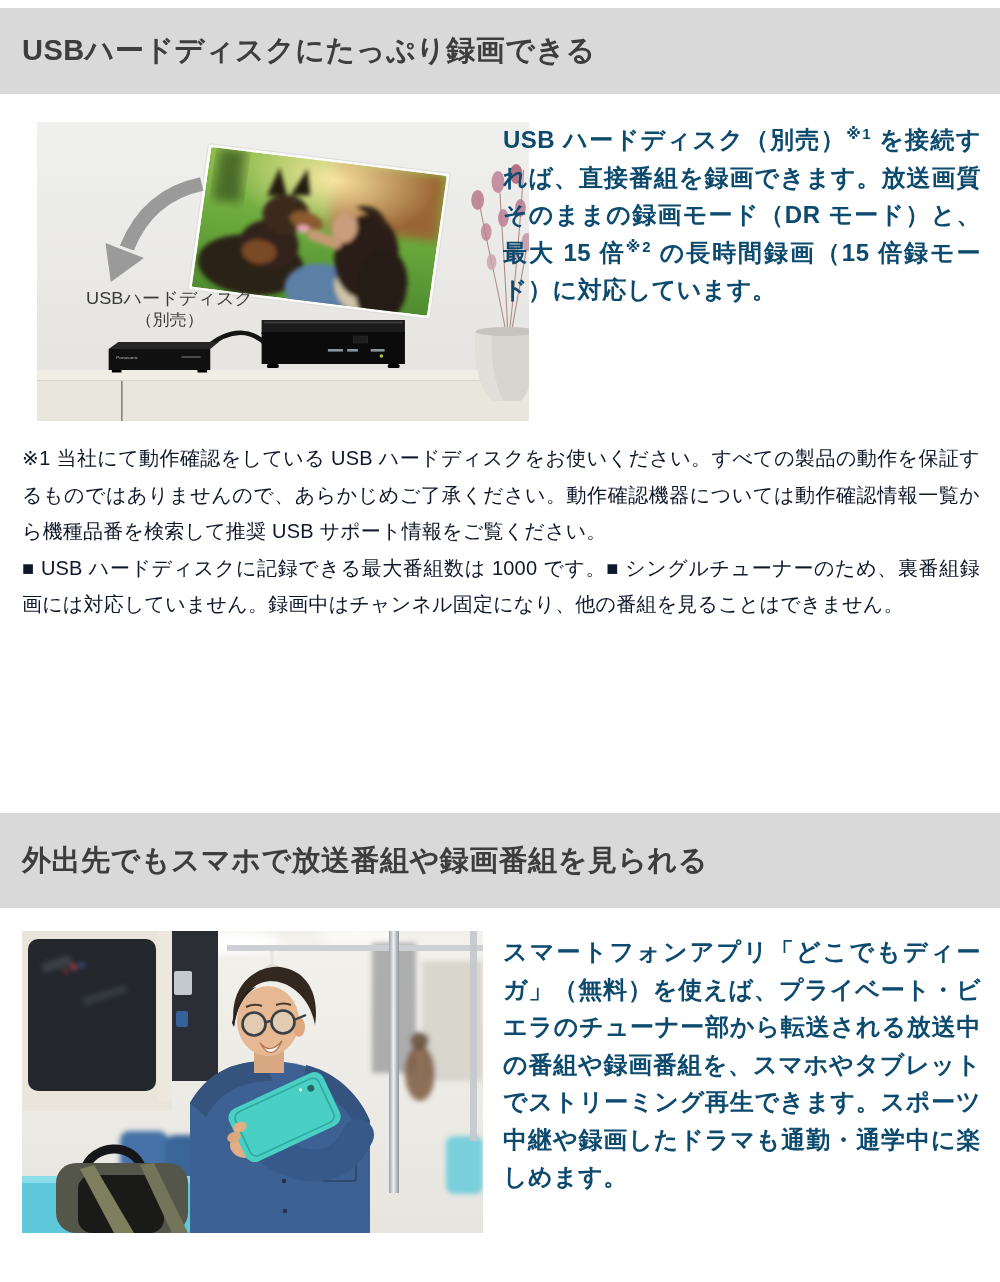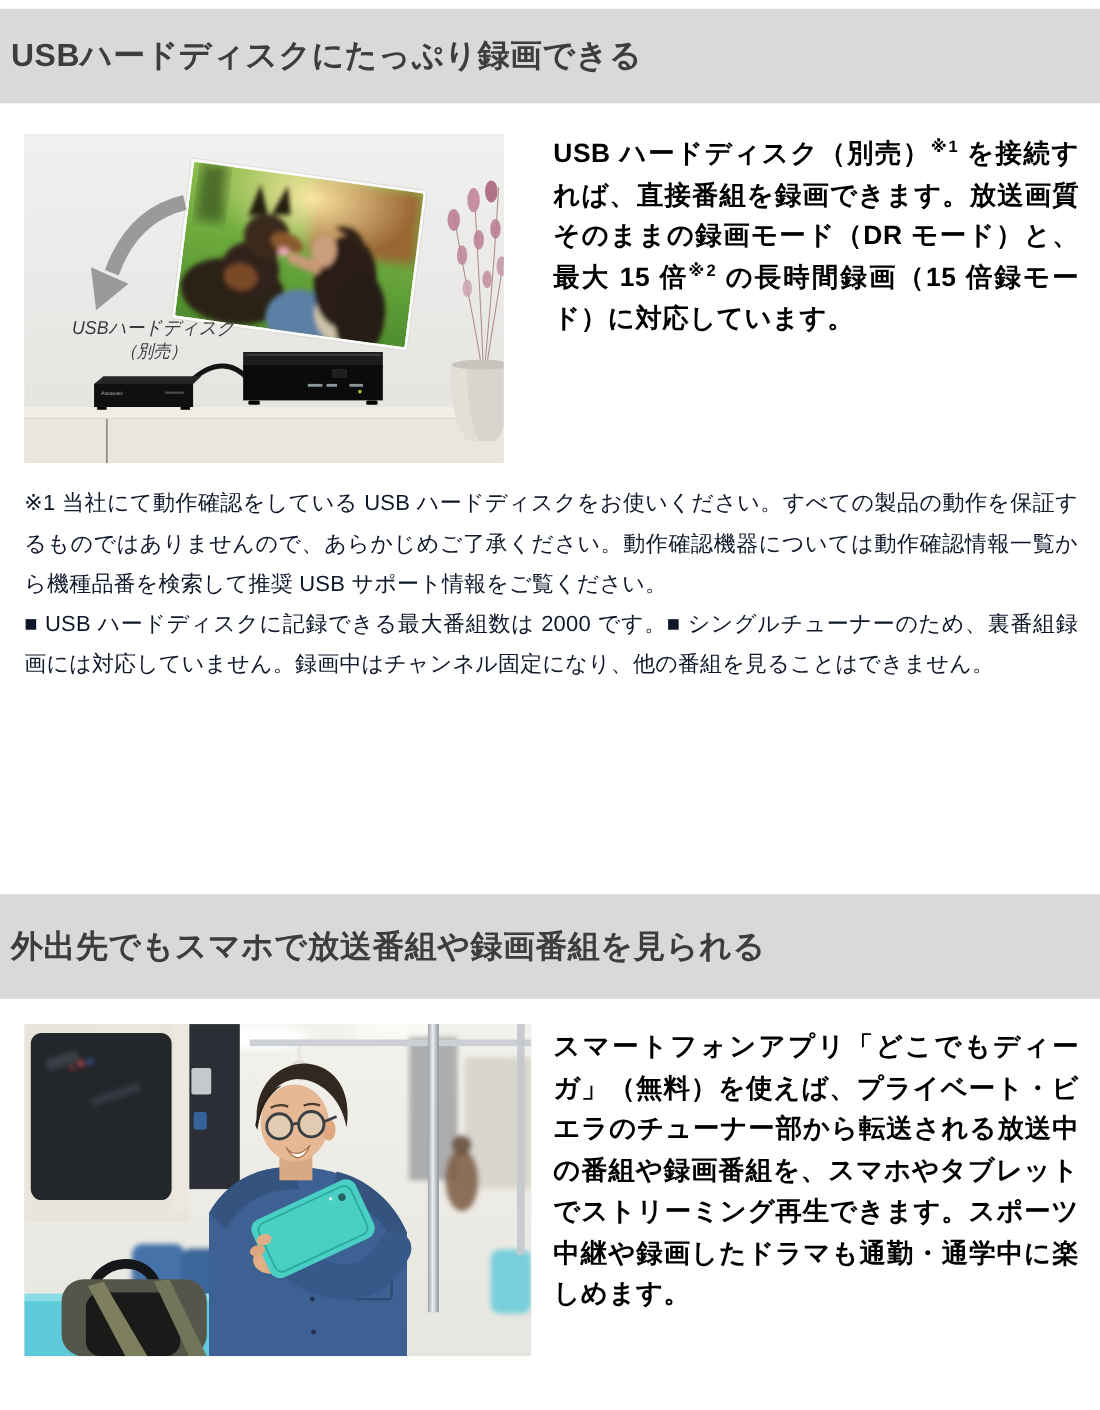--- a/index.html
+++ b/index.html
@@ -3,36 +3,36 @@
 <meta charset="utf-8">
 <style>
   html,body{margin:0;padding:0;background:#ffffff;}
   body{
     width:1000px;height:1282px;position:relative;overflow:hidden;
     font-family:"Liberation Sans","DejaVu Sans",sans-serif;
     -webkit-font-smoothing:antialiased;
   }
   .heading-bar{
     position:absolute;left:0;width:1000px;background:#d9d9d9;
-    display:flex;align-items:center;box-sizing:border-box;padding-left:10px;
+    display:flex;align-items:center;box-sizing:border-box;padding-left:22px;
   }
   .heading-bar h2{
     margin:0;font-size:29px;font-weight:700;color:#3d3d3d;letter-spacing:0.5px;
   }
   #bar1{top:8px;height:86px;}
   #bar2{top:813px;height:95px;align-items:center;}
   .scene{
     position:absolute;overflow:hidden;background:#ececec;
   }
-  #scene1{left:22px;top:122px;width:436px;height:299px;font-style:italic;}
+  #scene1{left:37px;top:122px;width:492px;height:299px;}
   #scene2{left:22px;top:931px;width:461px;height:302px;}
   .scene svg{display:block;width:100%;height:100%;}
   .lead{
     position:absolute;left:503px;width:478px;margin:0;
-    font-size:24px;line-height:37.5px;font-weight:600;color:#000000;
+    font-size:24px;line-height:37.5px;font-weight:600;color:#0c4a6e;
     letter-spacing:0.5px;text-align:justify;
   }
   #lead1{top:121px;}
   #lead2{top:933px;}
   .lead sup{font-size:15px;line-height:0;vertical-align:super;font-weight:600;}
   .notes{
     position:absolute;left:22px;top:440px;width:958px;
     font-size:20px;line-height:36.5px;font-weight:500;color:#0f172a;
     letter-spacing:0.2px;text-align:justify;
   }
@@ -168,21 +168,21 @@
     <path d="M410,210 C 408,248 416,268 426,279 L 436,279 C 428,262 424,236 425,210 Z" fill="#e2dfd9"></path>
     <ellipse cx="438.5" cy="209.5" rx="28.5" ry="4.5" fill="#c7c3bd"></ellipse>
   </g>
 </svg>
 </div>
 
 <p class="lead" id="lead1"><span>USB ハードディスク（別売）</span><sup>※1</sup><span> を接続すれば、直接番組を録画できます。放送画質そのままの録画モード（DR モード）と、最大 15 倍</span><sup>※2</sup><span> の長時間録画（15 倍録モード）に対応しています。</span></p>
 
 <div class="notes">
   <p>※1 当社にて動作確認をしている USB ハードディスクをお使いください。すべての製品の動作を保証するものではありませんので、あらかじめご了承ください。動作確認機器については動作確認情報一覧から機種品番を検索して推奨 USB サポート情報をご覧ください。</p>
-  <p>■ USB ハードディスクに記録できる最大番組数は 2000 です。■ シングルチューナーのため、裏番組録画には対応していません。録画中はチャンネル固定になり、他の番組を見ることはできません。</p>
+  <p>■ USB ハードディスクに記録できる最大番組数は 1000 です。■ シングルチューナーのため、裏番組録画には対応していません。録画中はチャンネル固定になり、他の番組を見ることはできません。</p>
 </div>
 
 <div class="heading-bar" id="bar2">
   <h2>外出先でもスマホで放送番組や録画番組を見られる</h2>
 </div>
 
 <div class="scene" id="scene2">
 <svg viewBox="0 0 461 302" preserveAspectRatio="none">
   <defs>
     <linearGradient id="car" x1="0" y1="0" x2="0" y2="1">

